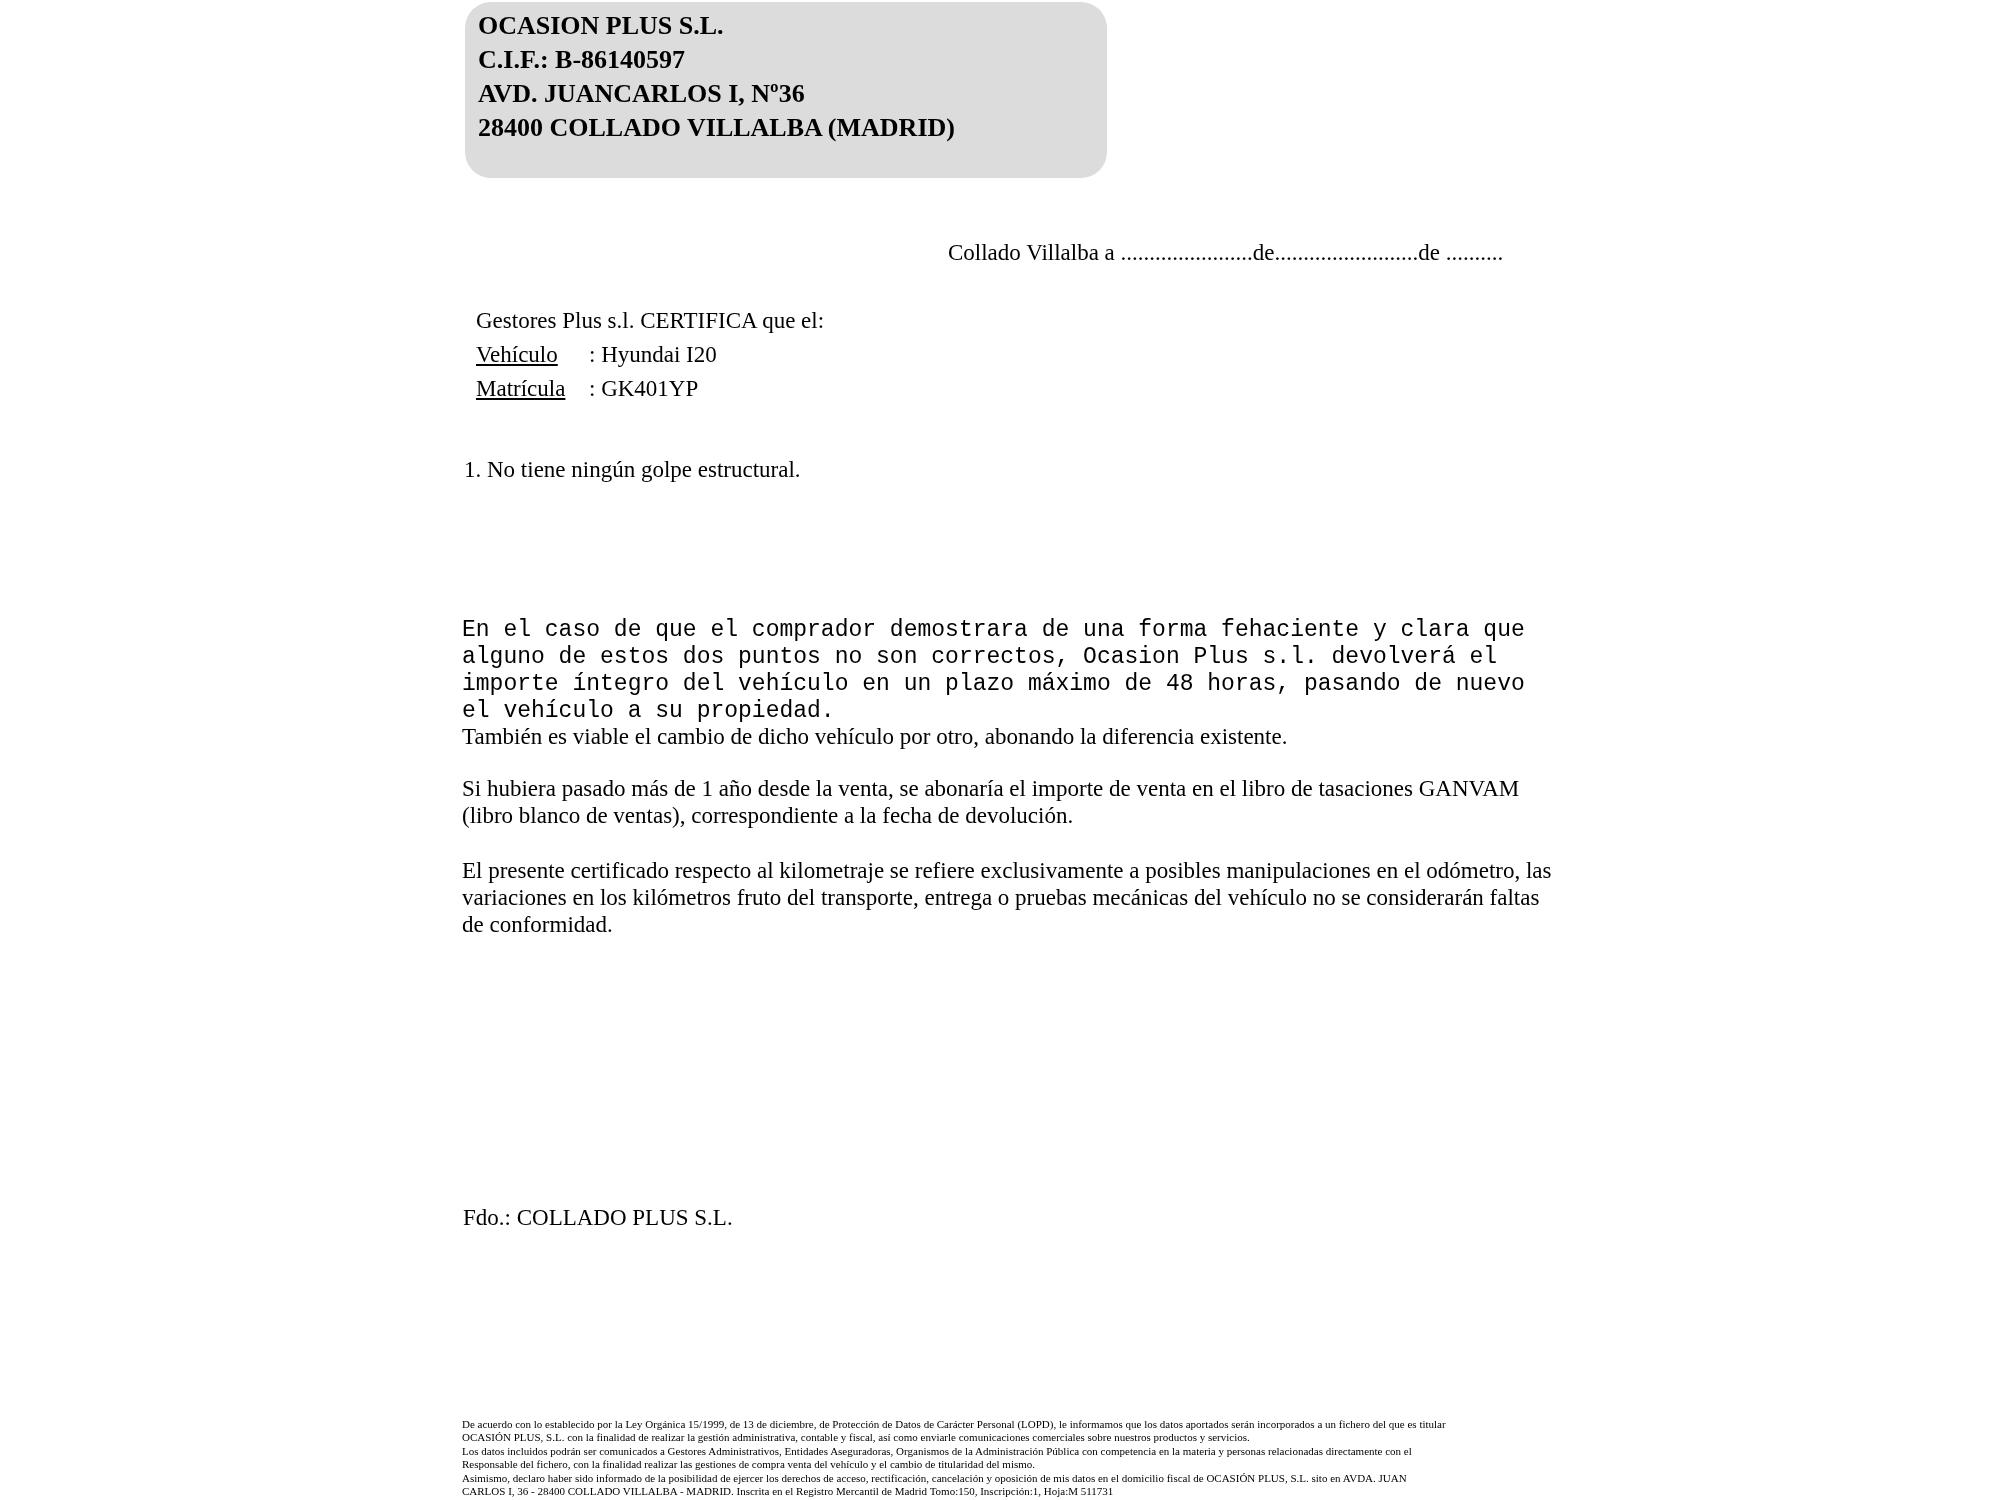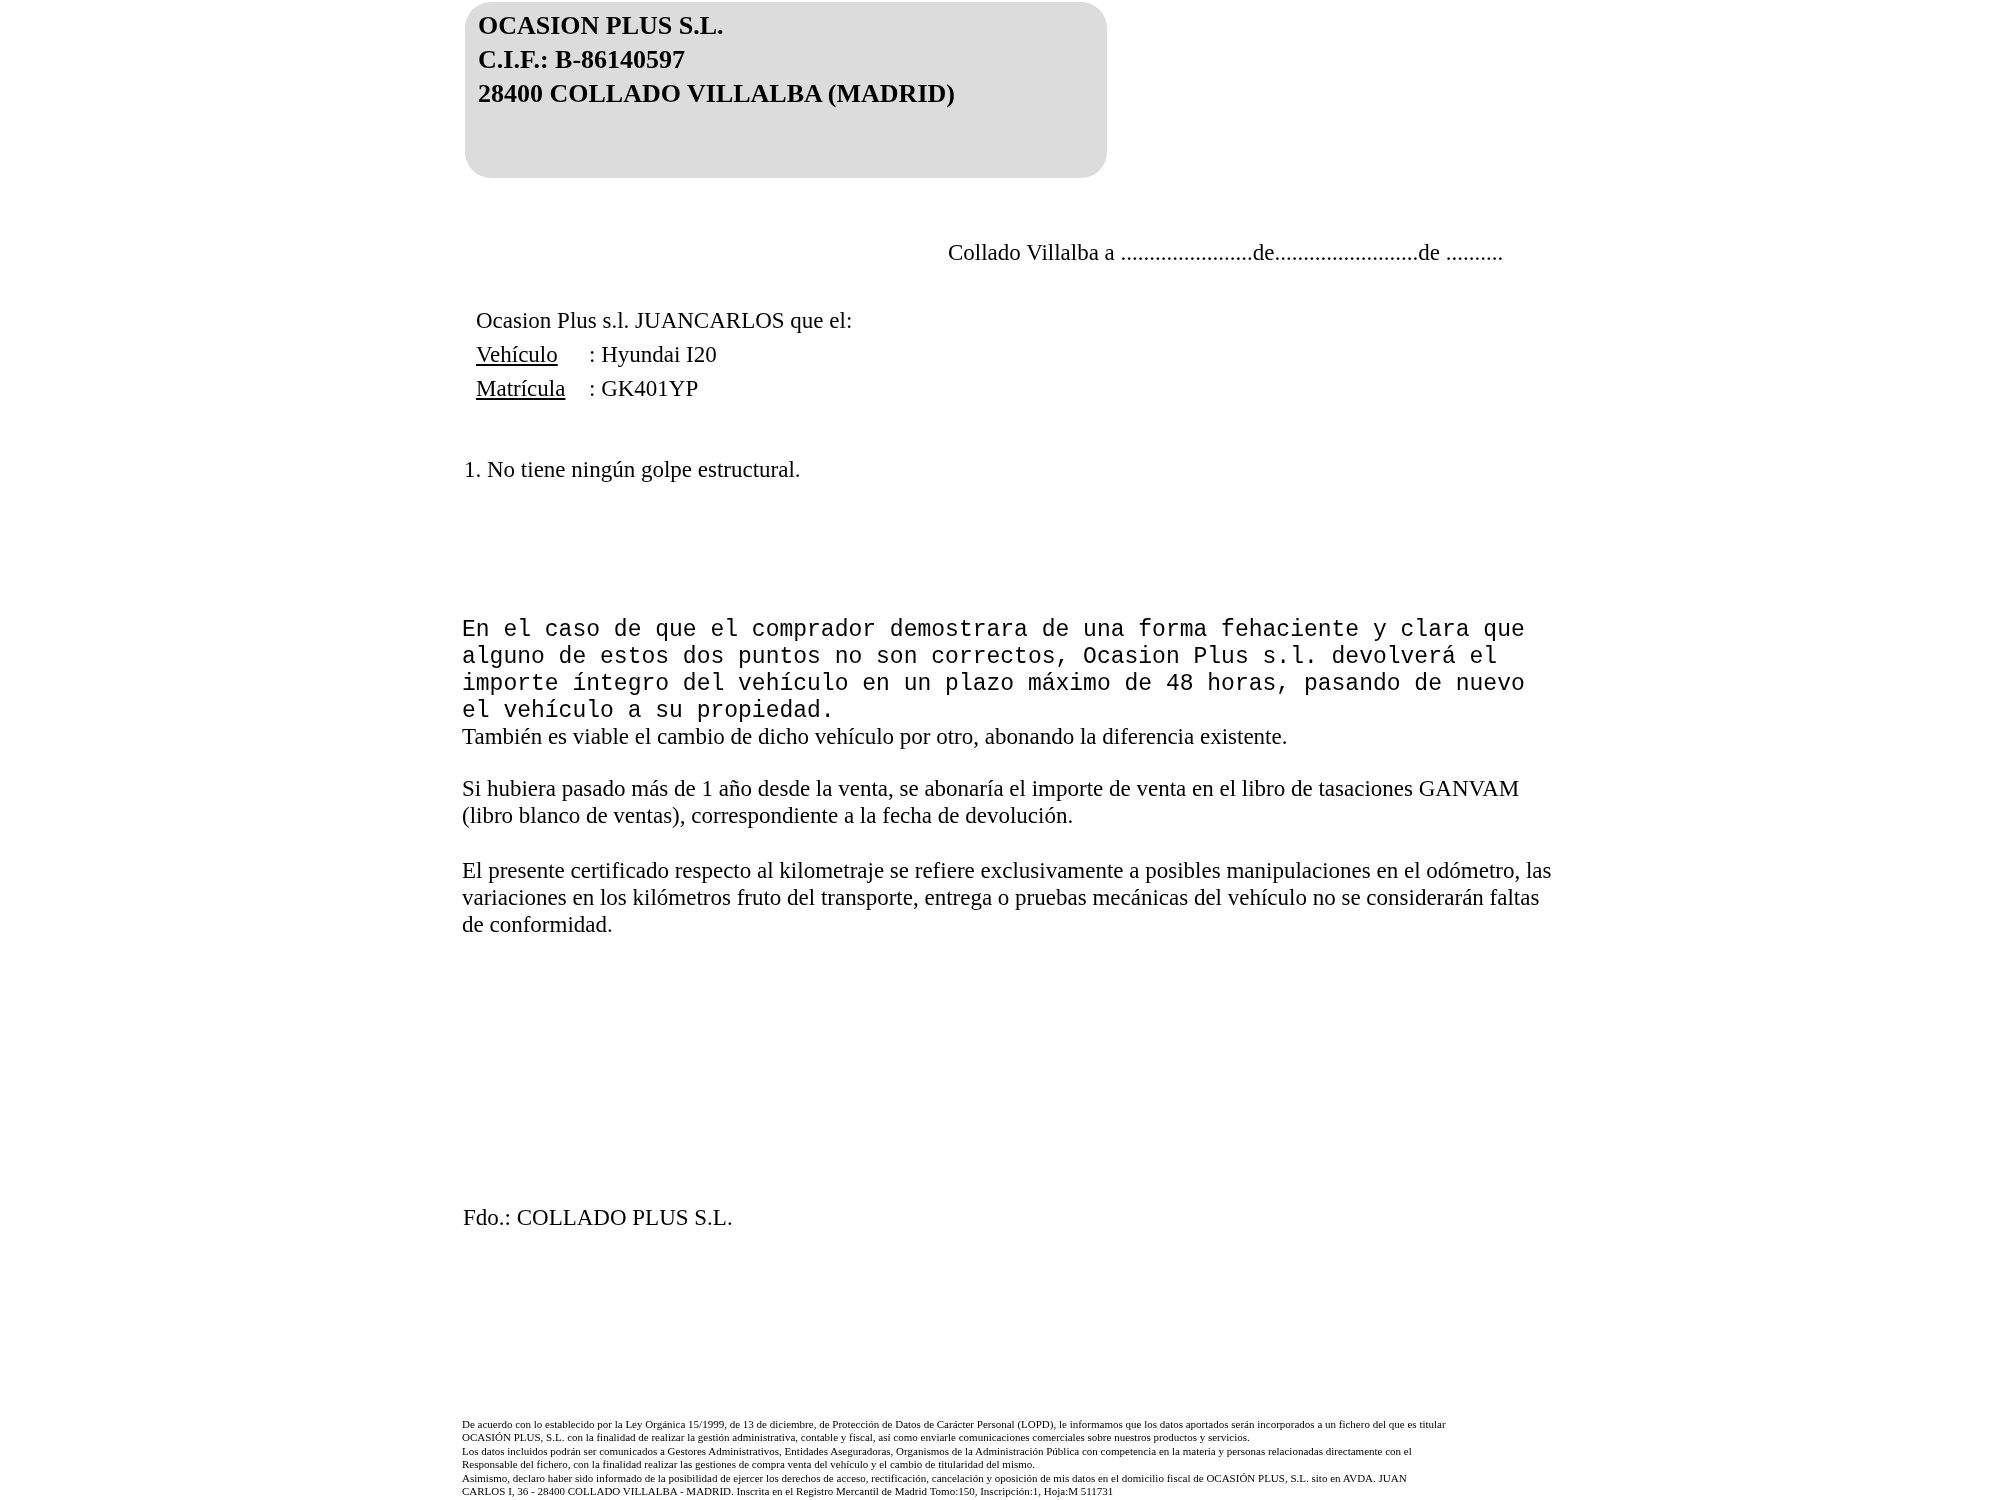--- a/index.html
+++ b/index.html
@@ -83,27 +83,28 @@
     line-height: 13.4px;
   }
   .legal div { white-space: nowrap; }
 </style>
 </head>
 <body style="color: rgb(0, 0, 0);">
 
 <div class="header-box" style="background: rgb(220, 220, 220);">
   <div>OCASION PLUS S.L.</div>
   <div>C.I.F.: B-86140597</div>
+  <div>AVD. JUANCARLOS I, Nº36</div>
   <div>28400 COLLADO VILLALBA (MADRID)</div>
 </div>
 
 <div class="date-line">Collado Villalba a .......................de.........................de ..........</div>
 
 <div class="cert-block">
-  <div>Ocasion Plus s.l. JUANCARLOS que el:</div>
+  <div>Gestores Plus s.l. CERTIFICA que el:</div>
   <div>
     <span class="cert-label">Vehículo</span><span>: Hyundai I20</span>
   </div>
   <div>
     <span class="cert-label">Matrícula</span><span>: GK401YP</span>
   </div>
 </div>
 
 <div class="points">
   <div class="point">1. No tiene ningún golpe estructural.</div>

